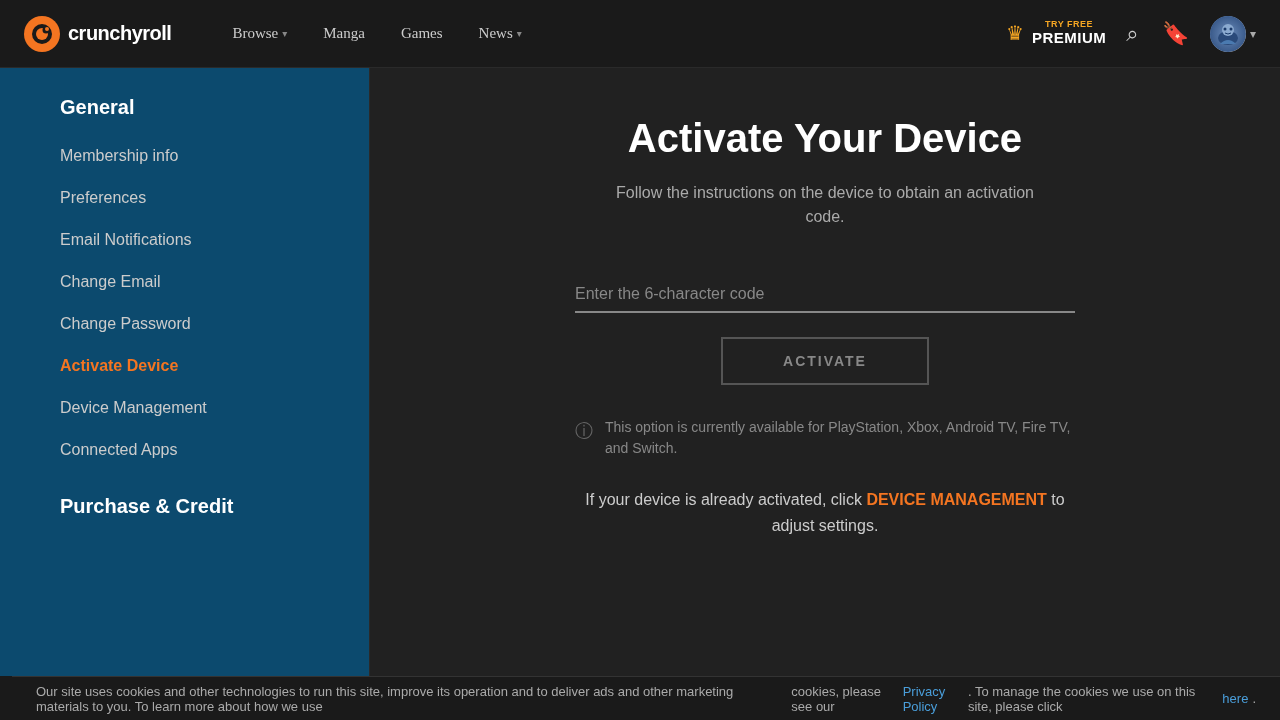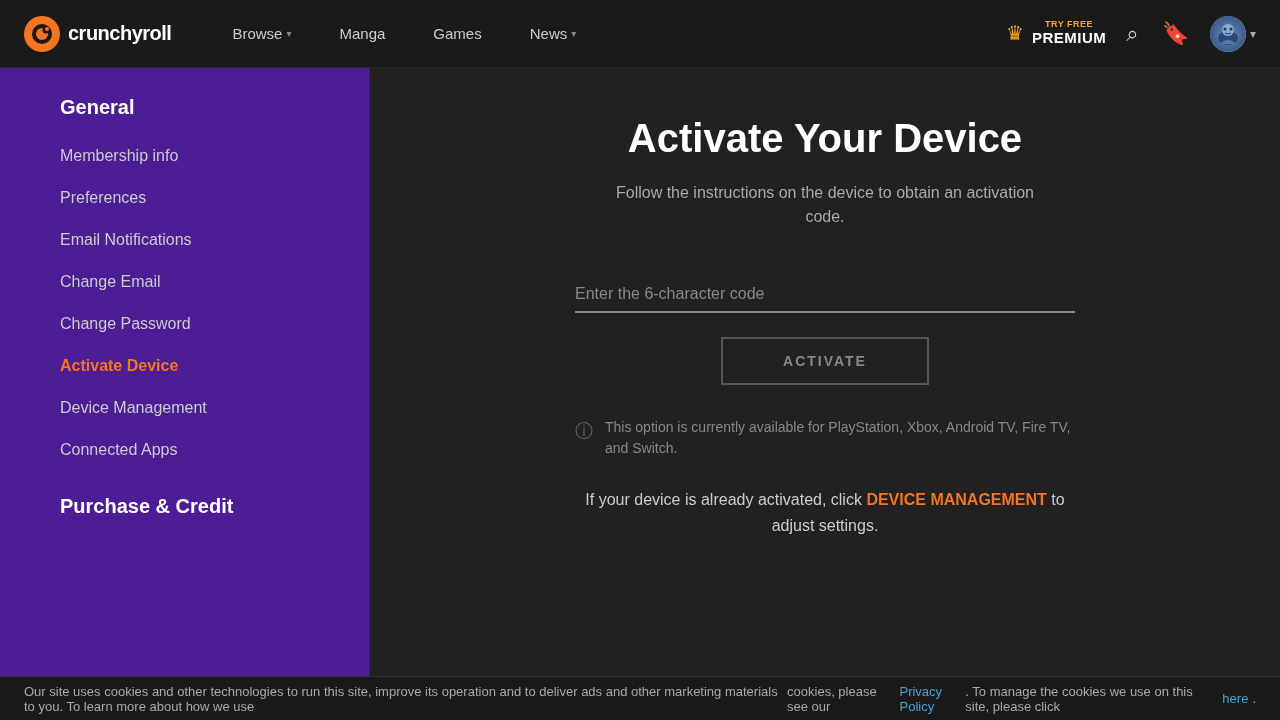--- a/index.html
+++ b/index.html
@@ -35,22 +35,23 @@
     }
     .logo-text {
       color: #ffffff;
       font-size: 20px;
       font-weight: bold;
       letter-spacing: -0.5px;
     }
     .nav-items {
       display: flex;
       align-items: center;
-      gap: 24px;
+      gap: 12px;
       flex: 1;
+      font-family: Liberation Serif, serif;
     }
     .nav-item {
       color: #cccccc;
       font-size: 15px;
       padding: 8px 12px;
       cursor: pointer;
       display: flex;
       align-items: center;
       gap: 4px;
       white-space: nowrap;
@@ -128,21 +129,21 @@
     
     .main-layout {
       display: flex;
       height: calc(720px - 68px - 44px);
     }
 
     
     .sidebar {
       width: 370px;
       min-width: 370px;
-      background: #4c1d95;
+      background: #0c4a6e;
       padding: 20px 0 20px 60px;
       overflow-y: auto;
       border-right: 1px solid #2a2a2a;
     }
     .sidebar-section-title {
       color: #ffffff;
       font-size: 20px;
       font-weight: bold;
       margin-bottom: 16px;
       margin-top: 8px;
@@ -240,21 +241,21 @@
       color: #f47521;
       font-weight: bold;
       cursor: pointer;
       text-decoration: none;
     }
 
     
     .cookie-banner {
       position: absolute;
       bottom: 0;
-      left: 0;
+      left: 12px;
       right: 0;
       background: #1a1a1a;
       border-top: 1px solid #333;
       padding: 10px 24px;
       font-size: 13px;
       color: #aaaaaa;
       height: 44px;
       display: flex;
       align-items: center;
       gap: 4px;

